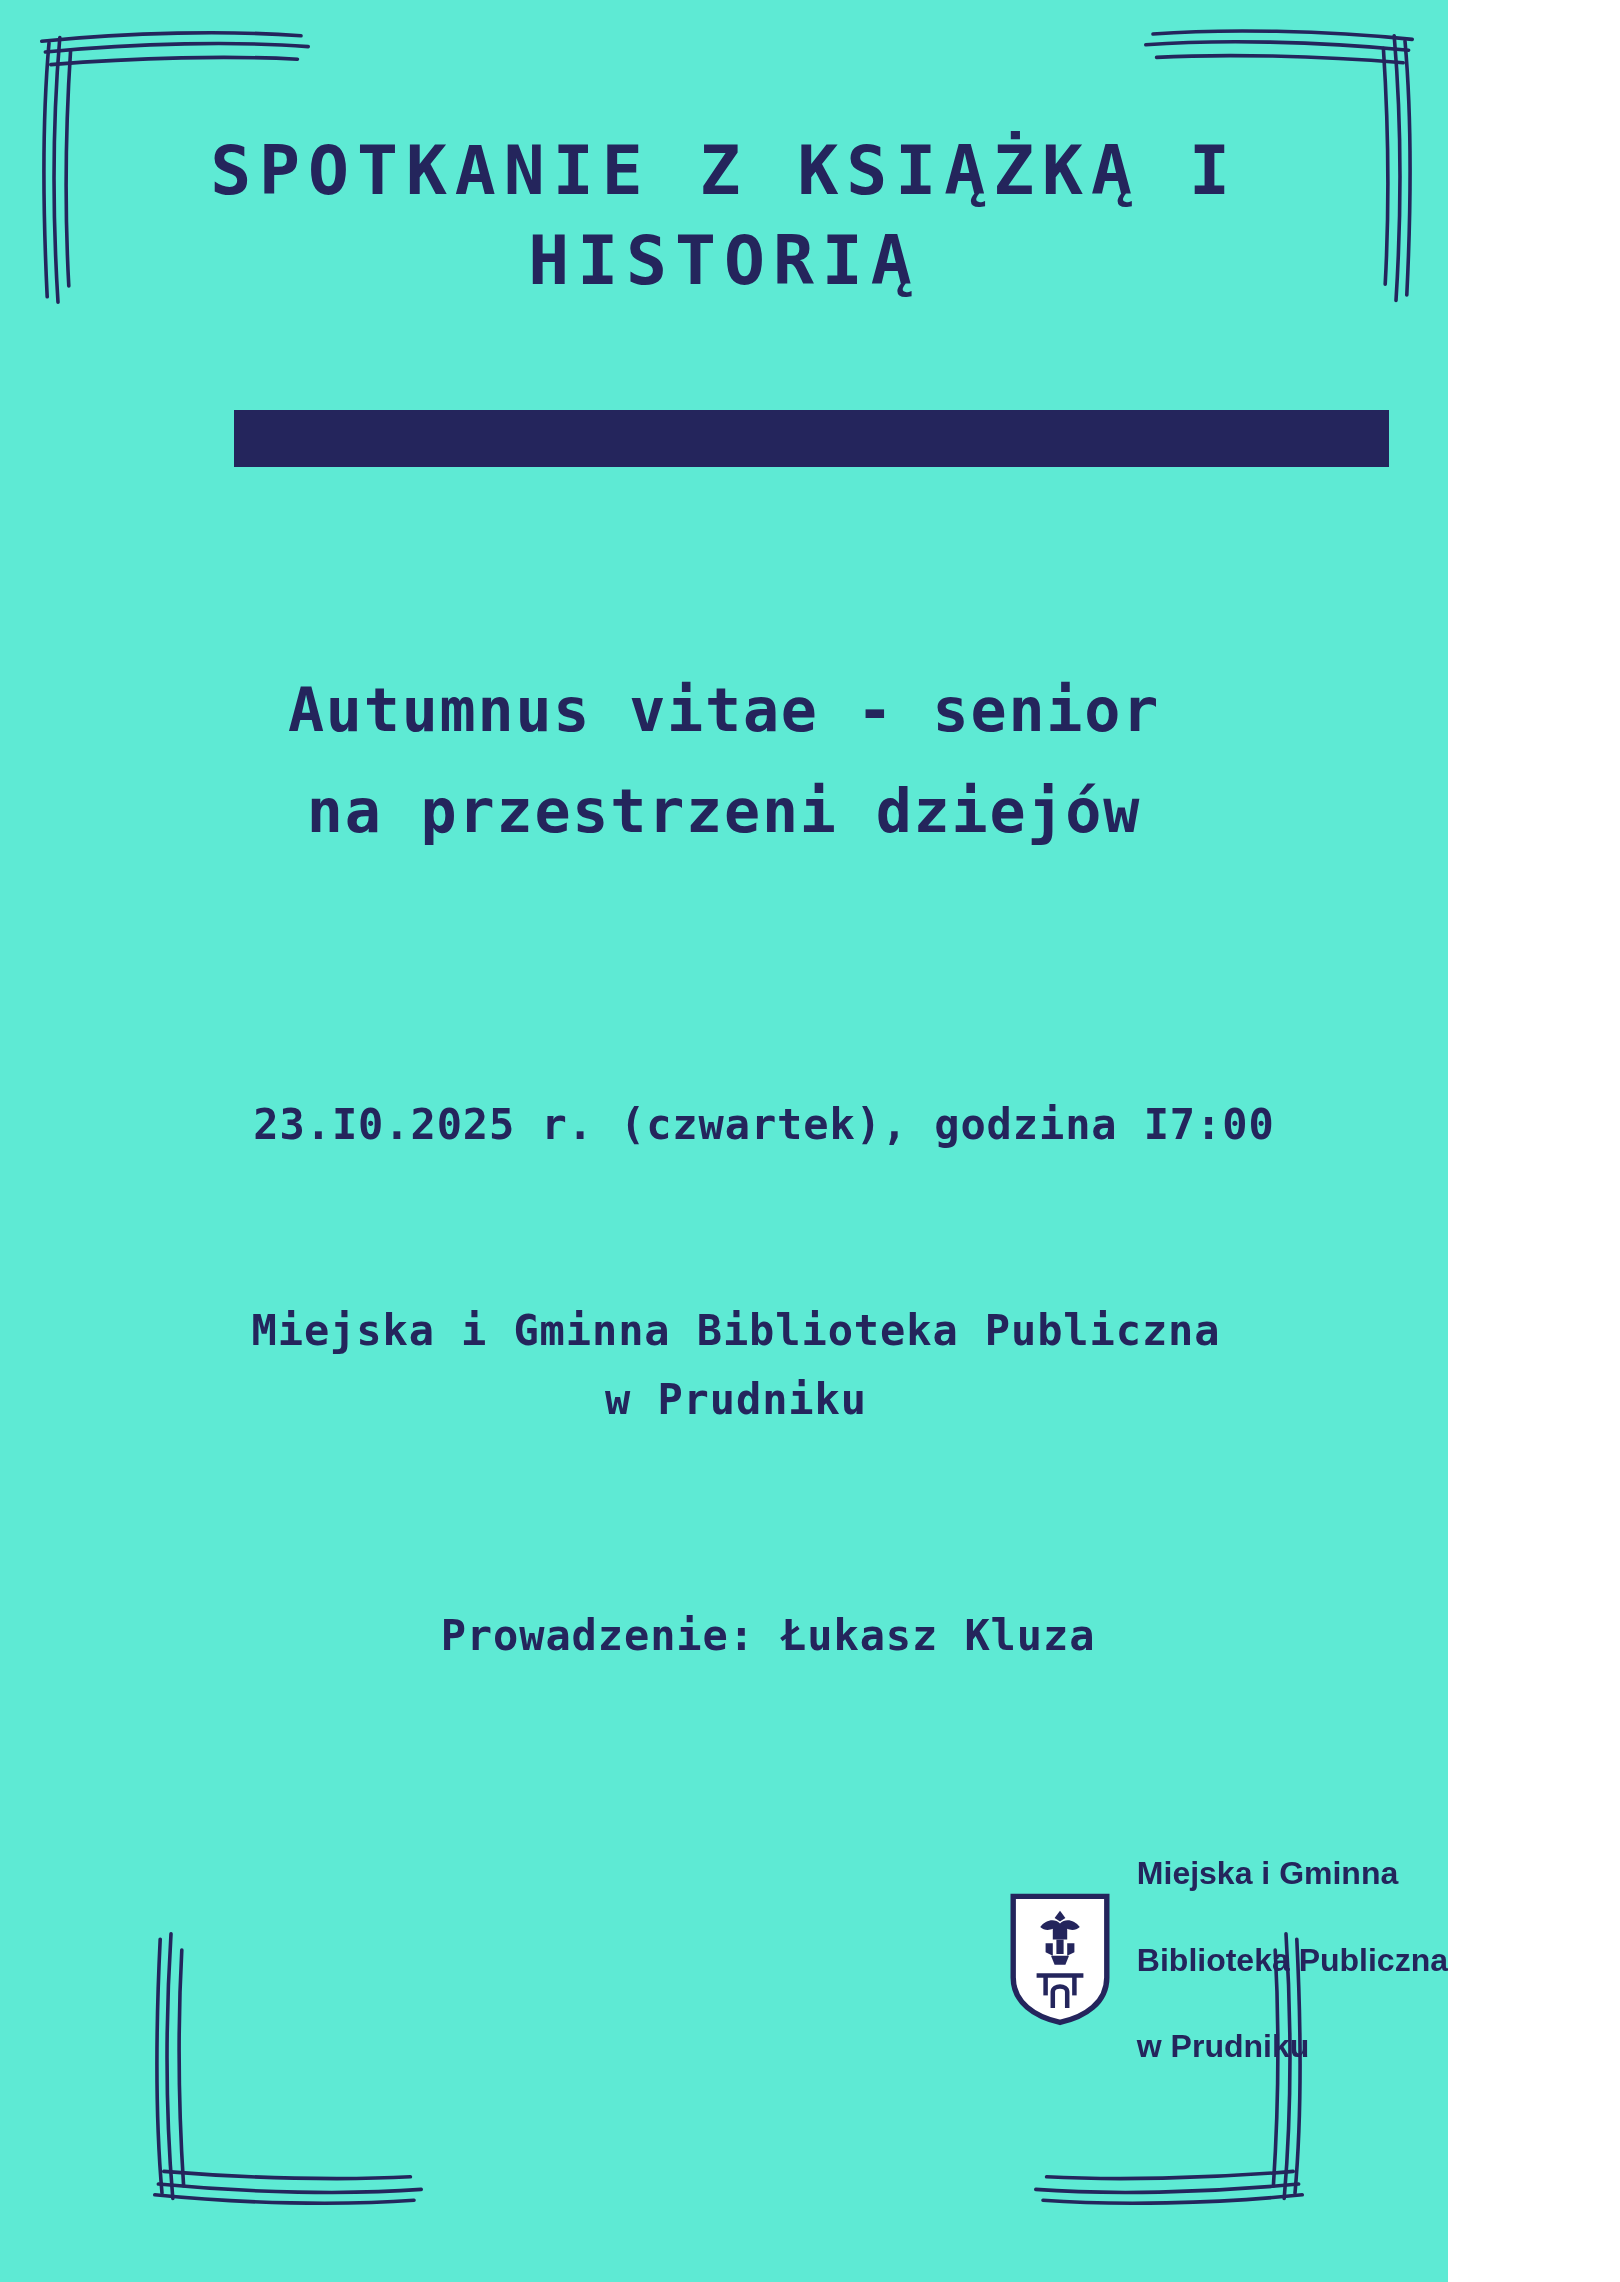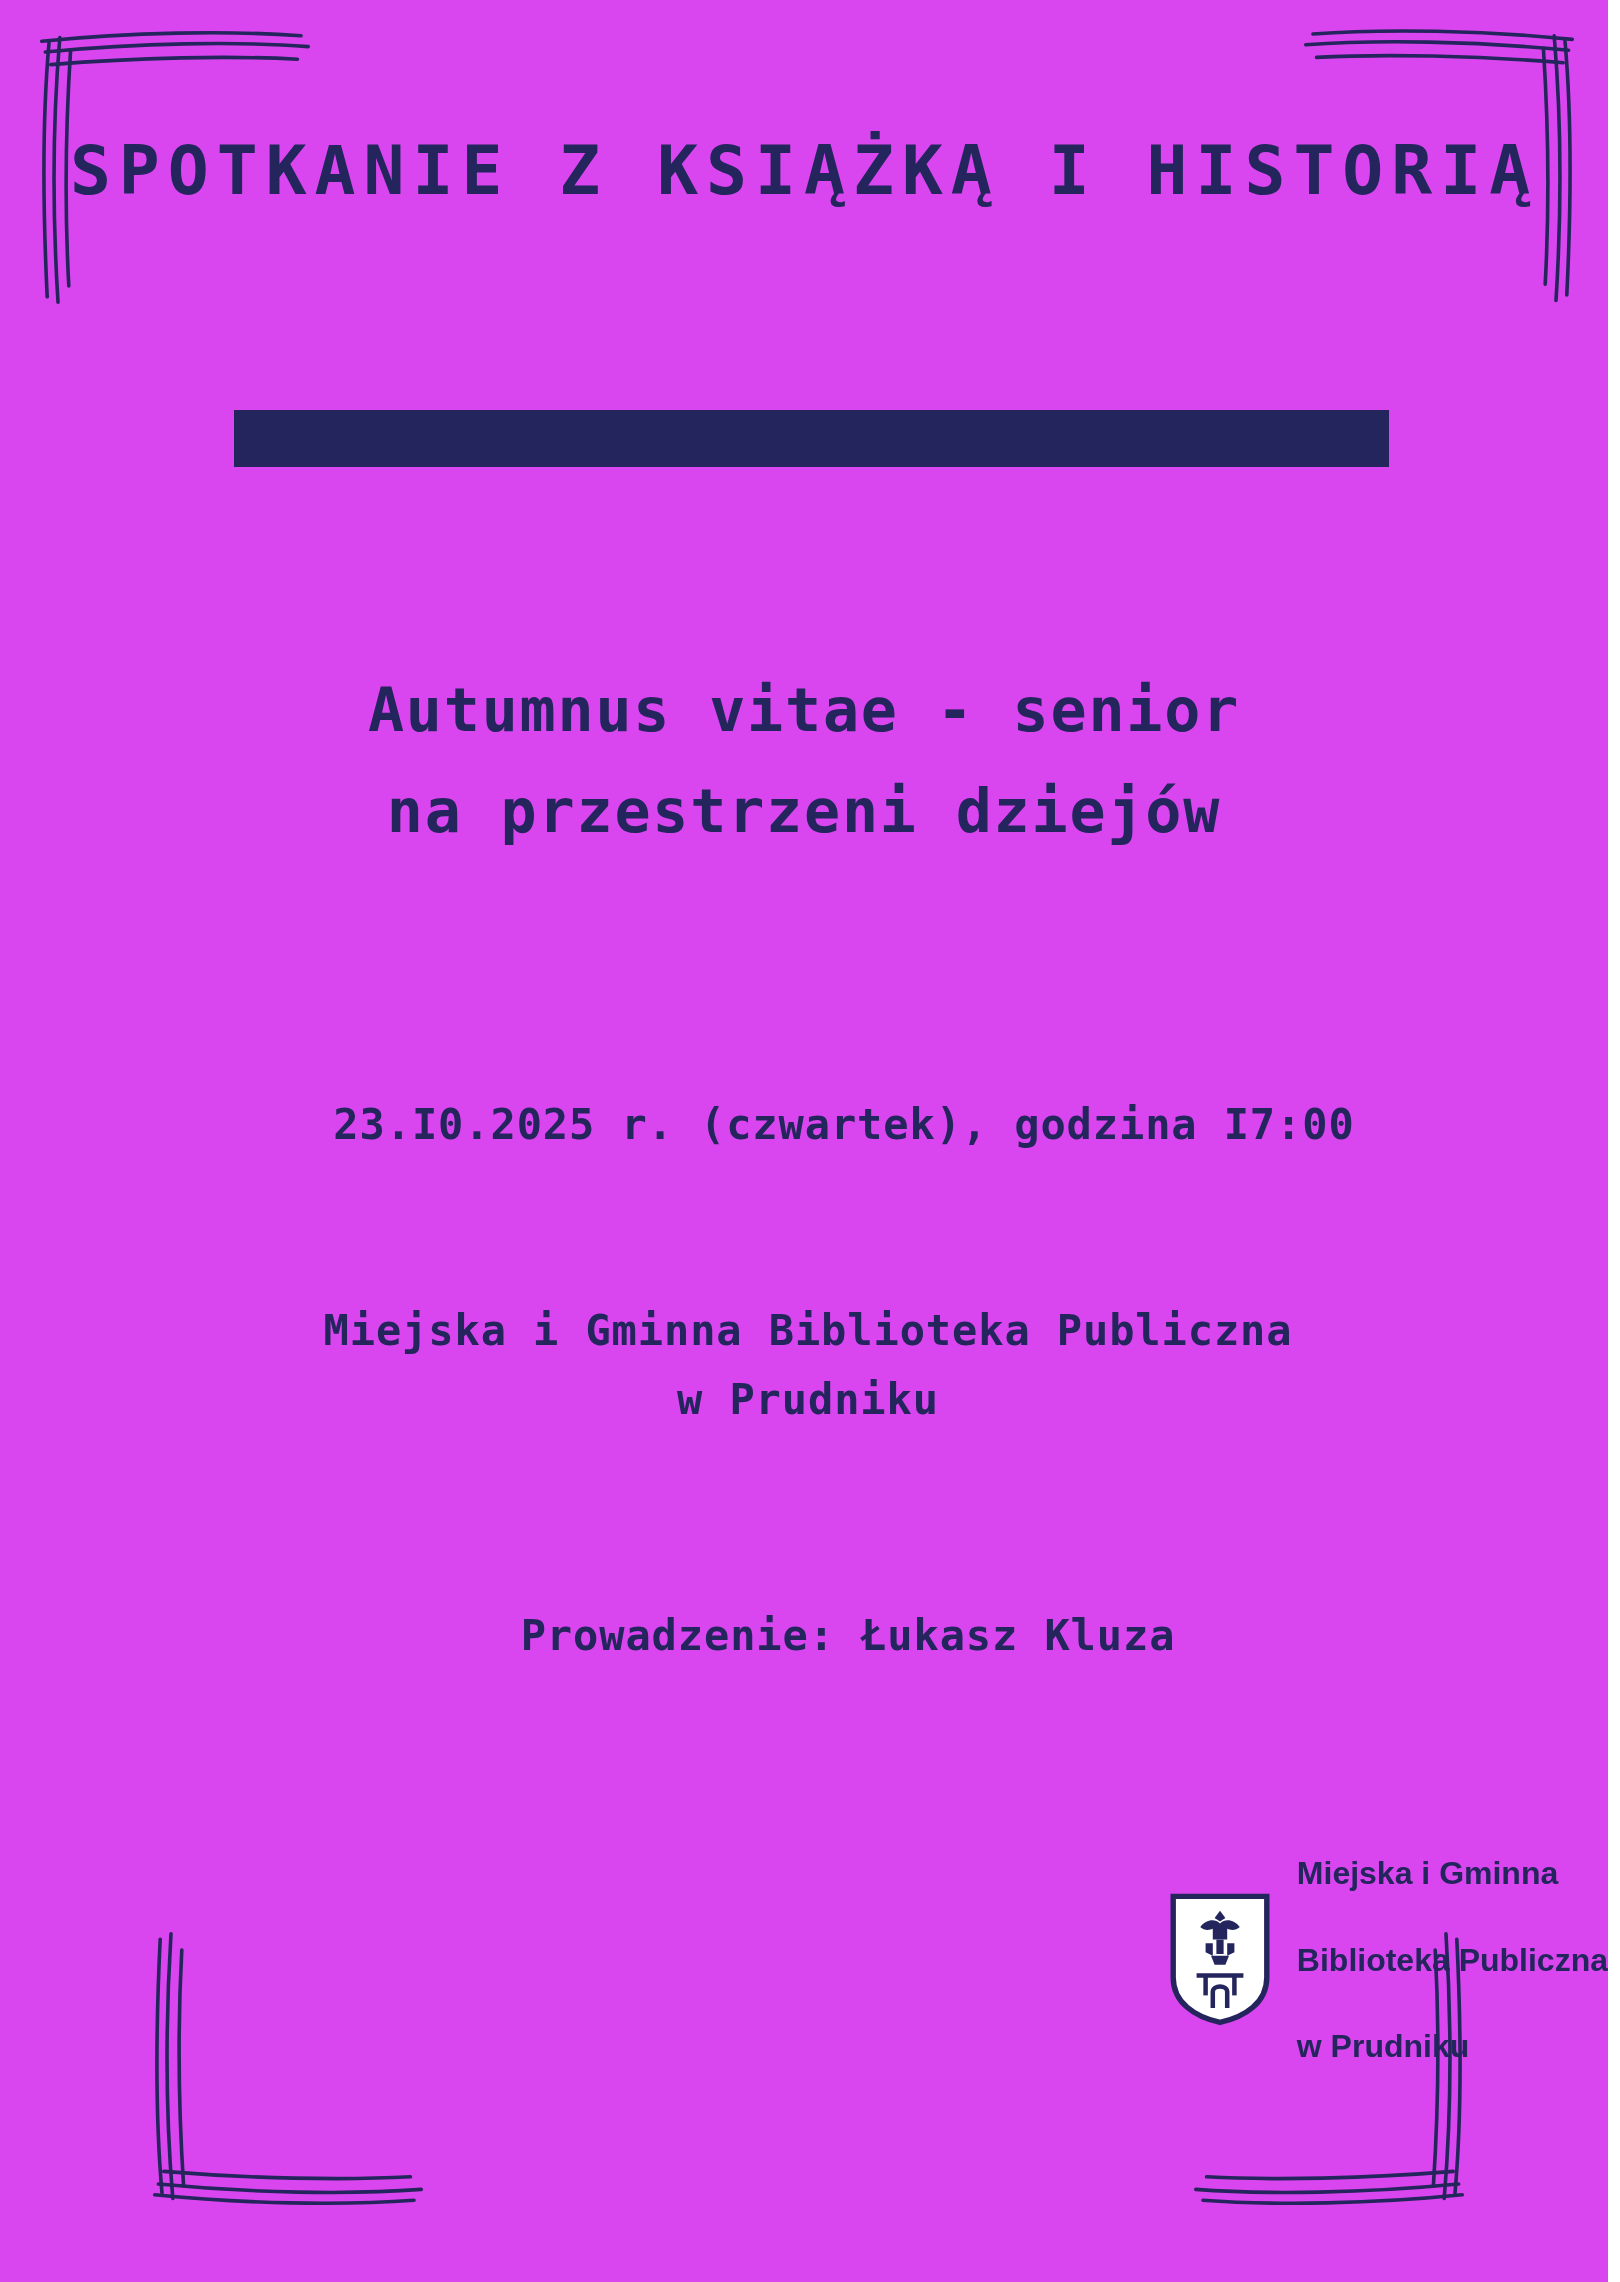--- a/index.html
+++ b/index.html
@@ -2,23 +2,23 @@
 <html lang="pl" style="font-size:14.4px"><head>
 <meta charset="utf-8">
 <style>
   html, body {
     margin: 0;
     padding: 0;
     background: #ffffff;
   }
   .poster {
     position: relative;
-    width: 1608px;
+    width: 1448px;
     height: 2283px;
-    background: #d946ef;
+    background: #5eead4;
     overflow: hidden;
     font-family: "DejaVu Sans Mono", monospace;
     color: #1f2050;
   }
 
   
   .corner {
     position: absolute;
     pointer-events: none;
   }
@@ -74,21 +74,21 @@
     font-size: 42px;
     font-weight: 700;
     letter-spacing: 0.9px;
     color: #24255c;
     padding-left: 40px;
   }
 
   .venue {
     position: absolute;
     top: 1296px;
-    left: 4px;
+    left: 12px;
     width: 100%;
     text-align: center;
     font-size: 42px;
     font-weight: 700;
     letter-spacing: 0.9px;
     line-height: 1.65;
     color: #24255c;
   }
 
   .host {

